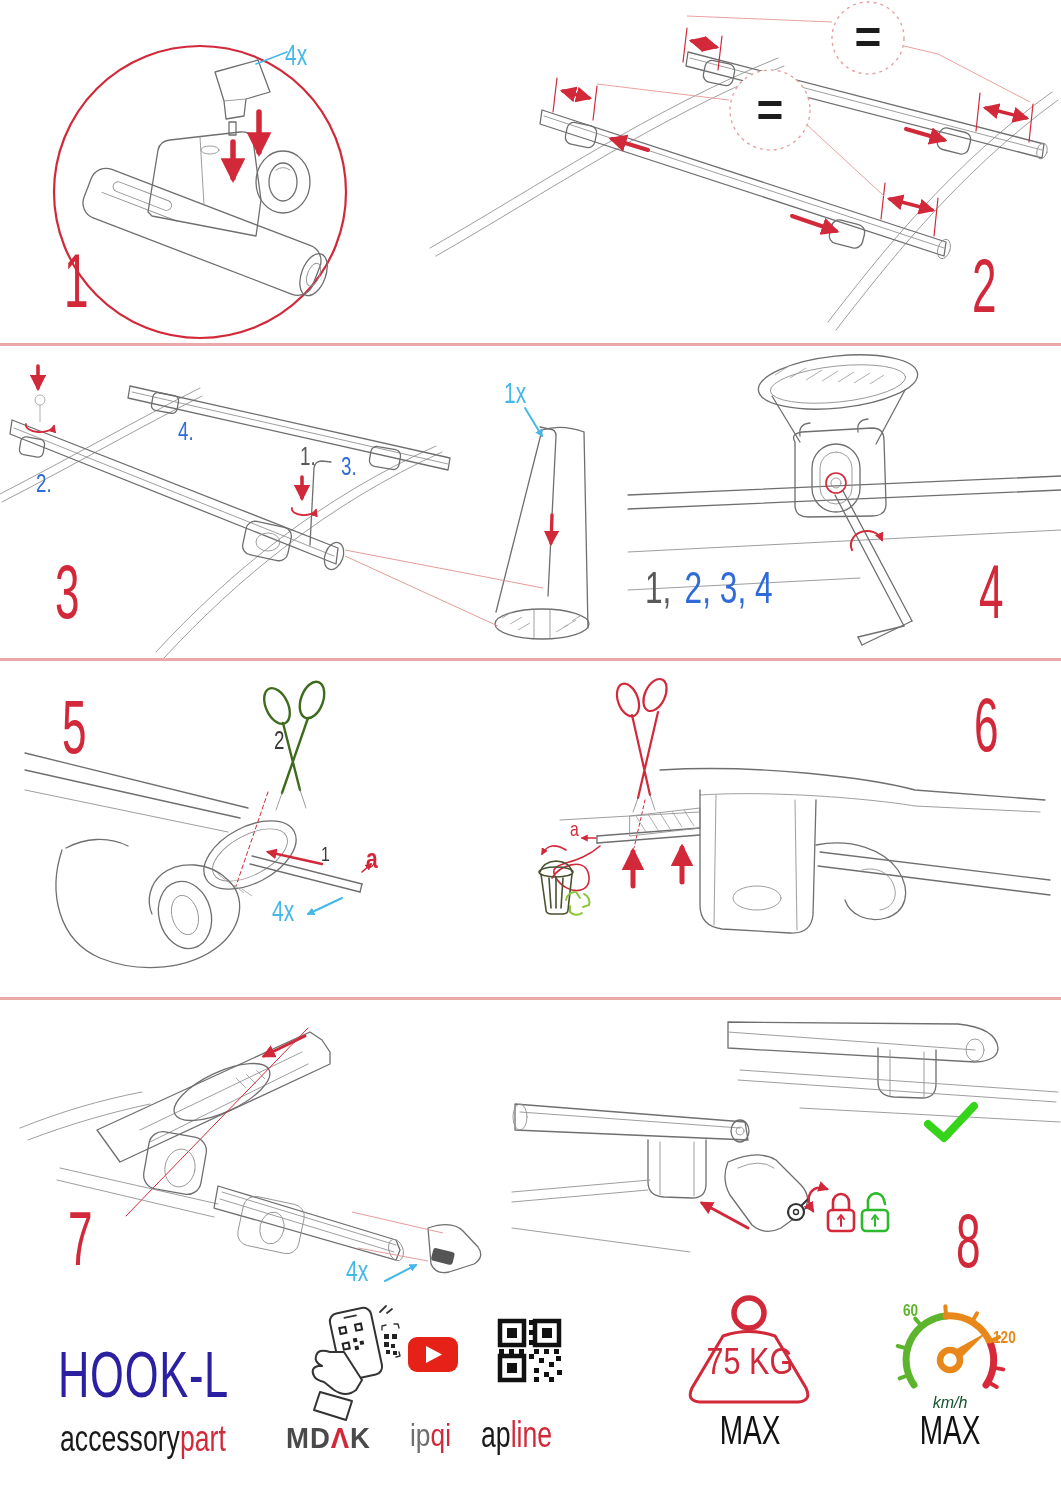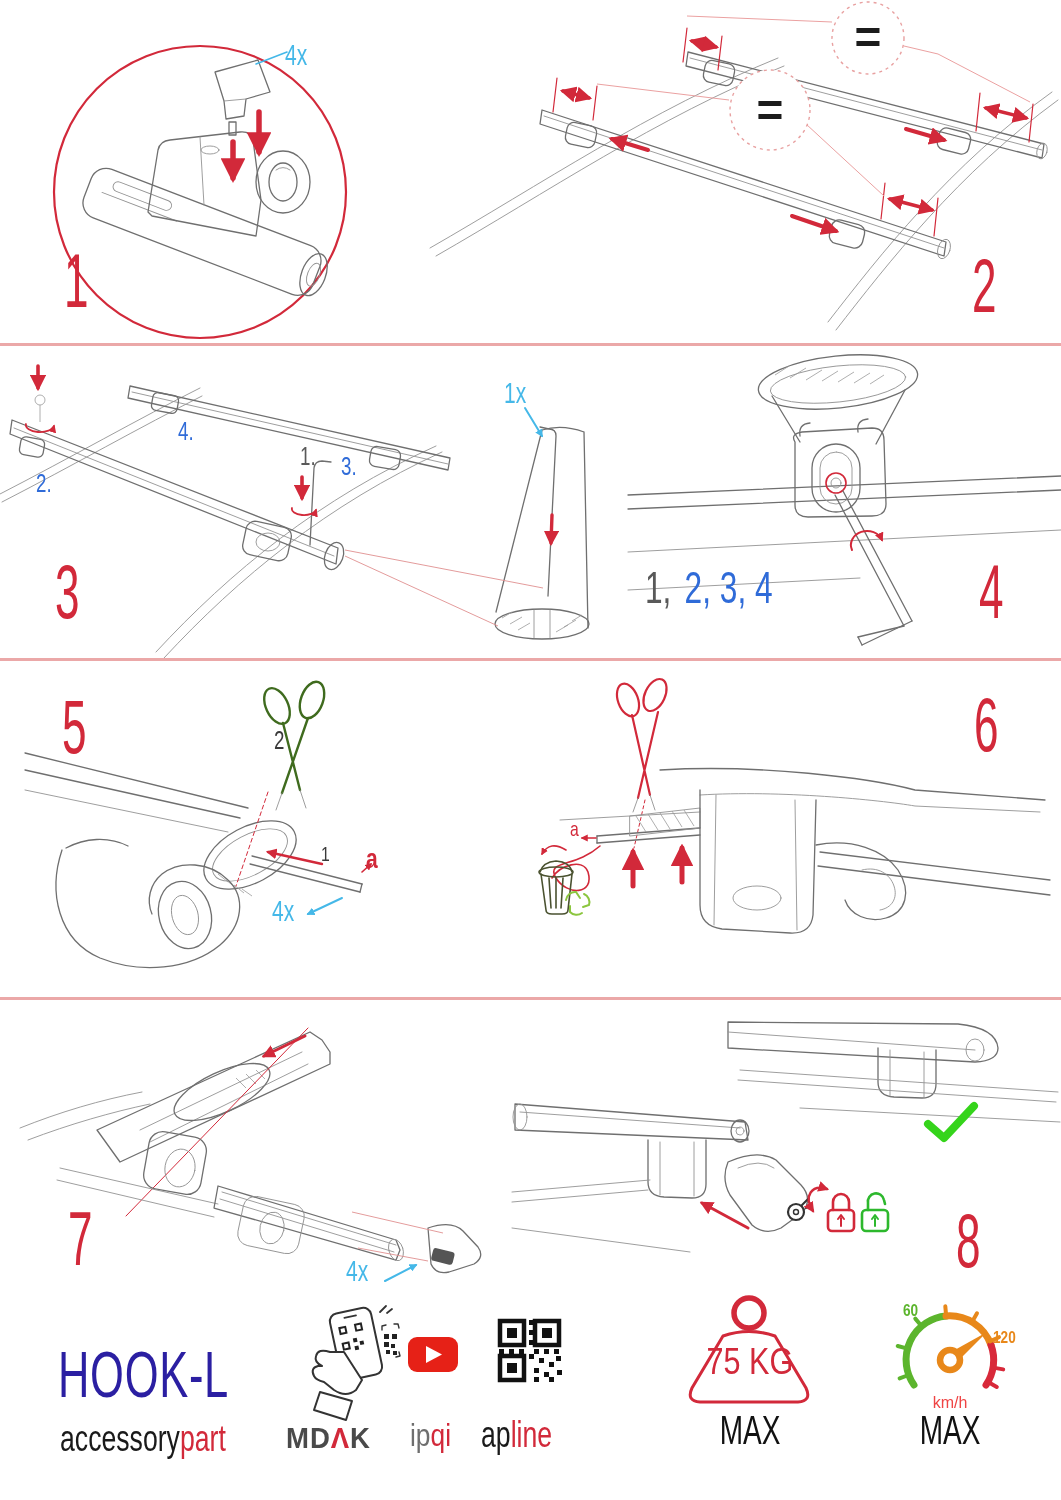--- a/index.html
+++ b/index.html
@@ -15,21 +15,21 @@
   .seq{font-size:44px;font-weight:500;transform:scaleX(.72);transform-origin:left top;}
   .hookl{left:58px;top:1343px;font-size:64px;color:#2b1fa2;font-weight:500;transform:scaleX(.68);transform-origin:left top;letter-spacing:1px;}
   .brand{left:60px;top:1420px;font-size:37px;font-weight:500;transform:scaleX(.72);transform-origin:left top;color:#1a1a1a;}
   .mdak{left:286px;top:1424px;font-size:29px;font-weight:bold;color:#4a4a4a;letter-spacing:1px;transform:scaleX(.95);transform-origin:left top;}
   .ipqi{left:410px;top:1420px;font-size:31px;color:#6e6e6e;transform:scaleX(.85);transform-origin:left top;}
   .apline{left:481px;top:1416px;font-size:37px;font-weight:500;color:#1a1a1a;transform:scaleX(.72);transform-origin:left top;}
   .w75{left:699px;top:1344px;width:100px;text-align:center;font-size:36px;color:#d2293a;font-weight:500;transform:scaleX(.85);transform-origin:center top;}
   .wmax{left:698px;top:1410px;width:104px;text-align:center;font-size:40px;color:#111;font-weight:500;transform:scaleX(.7);transform-origin:center top;}
   .s60{left:903px;top:1302px;font-size:17px;color:#5cb52d;font-weight:bold;transform:scaleX(.8);transform-origin:left top;}
   .s120{left:993px;top:1329px;font-size:17px;color:#e8881a;font-weight:bold;transform:scaleX(.8);transform-origin:left top;}
-  .kmh{left:922px;top:1395px;width:56px;text-align:center;font-size:16px;color:#ef4444;}
+  .kmh{left:922px;top:1395px;width:56px;text-align:center;font-size:16px;color:#14532d;font-style:italic;}
   .smax{left:898px;top:1410px;width:104px;text-align:center;font-size:40px;color:#111;font-weight:500;transform:scaleX(.7);transform-origin:center top;}
   .ln{stroke:#6f6f6f;fill:none;stroke-width:1.3;stroke-linecap:round;stroke-linejoin:round}
   .lnt{stroke:#939393;fill:none;stroke-width:.9;stroke-linecap:round}
   .ht{stroke:#9a9a9a;fill:none;stroke-width:.8}
   .rd{stroke:#d2293a;fill:none;stroke-linecap:round;stroke-linejoin:round}
   .pk{stroke:#eba1a1;fill:none;stroke-width:1}
   .cy{stroke:#45b8e8;fill:none;stroke-linecap:round}
   .gn{stroke:#3f6b1e;fill:none;stroke-width:2.4;stroke-linecap:round}
   .eq{font:bold 46px "Liberation Sans",sans-serif;fill:#1c1c1c;}
 </style>

